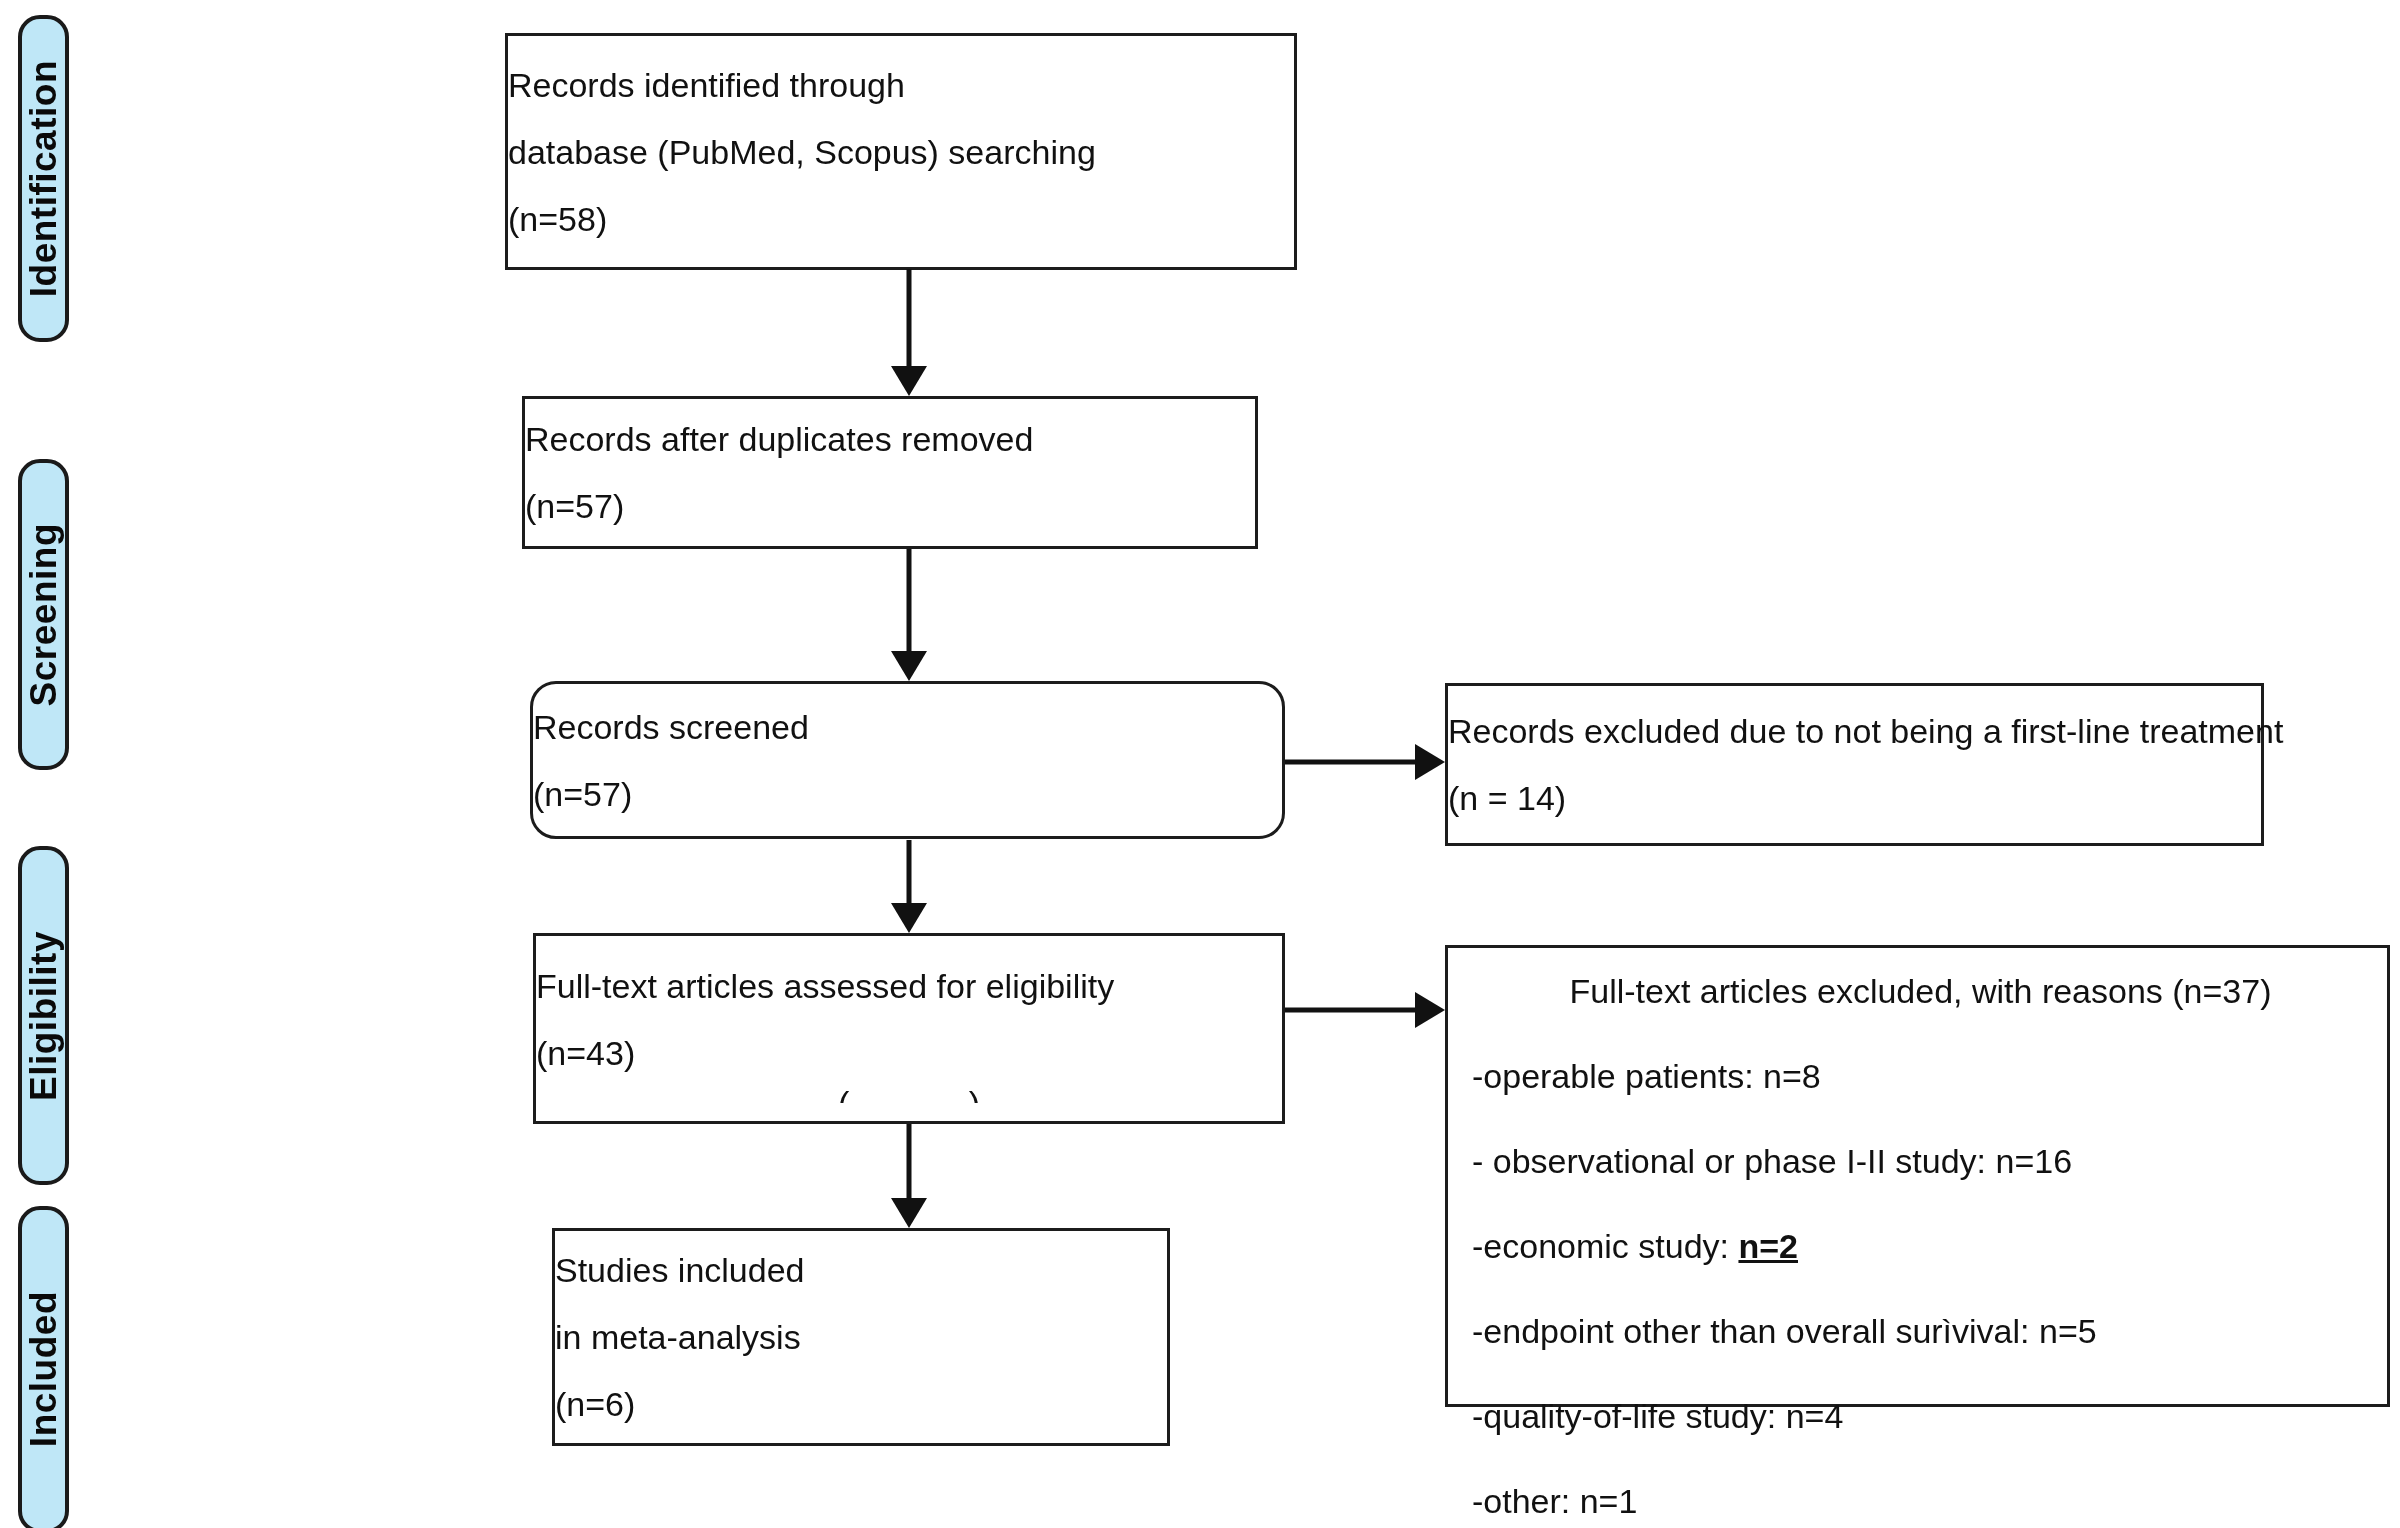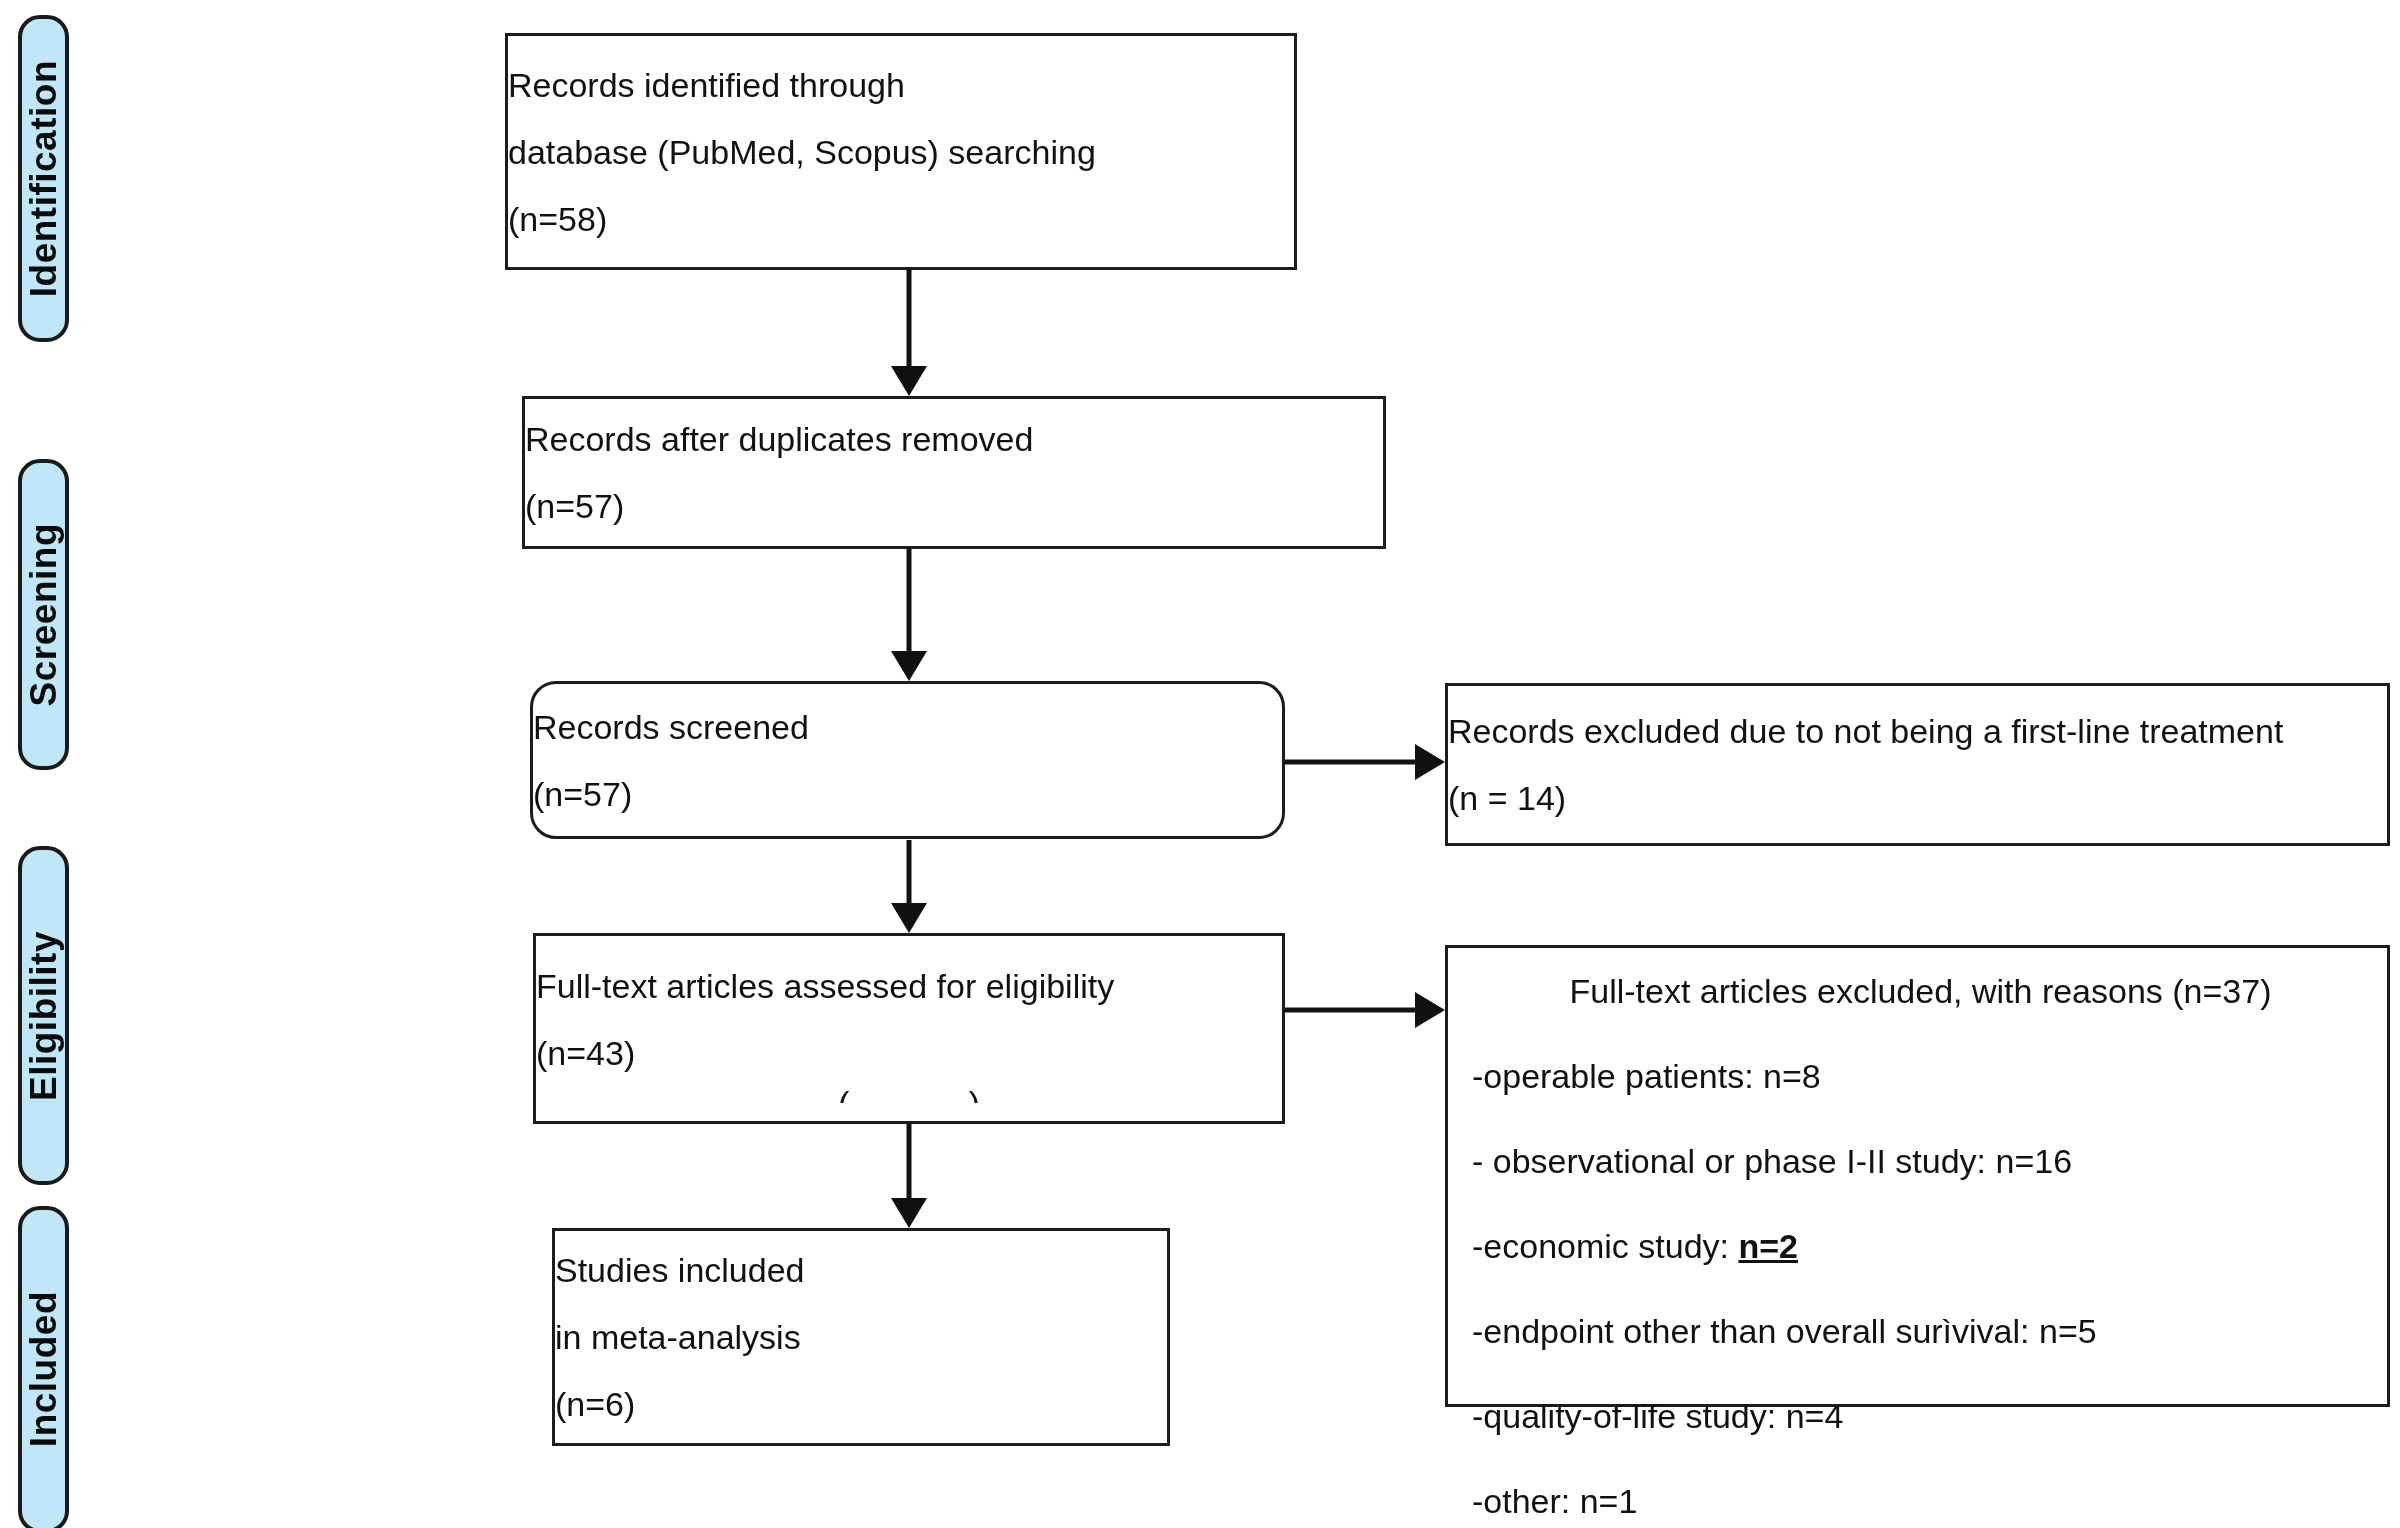--- a/index.html
+++ b/index.html
@@ -161,41 +161,41 @@
     <div class="line">Records identified through</div>
     <div class="line">database (PubMed, Scopus) searching</div>
     <div class="line">(n=58)</div>
   </div>
 
   <div class="v-arrow" style="left:891px; top:269px; width:36px; height:127px;">
     <div class="shaft" style="height:97px;"></div>
     <div class="head"></div>
   </div>
 
-  <div class="fbox" style="left:522px; top:396px; width:864px; height:153px;">
+  <div class="fbox" style="left:522px; top:396px; width:736px; height:153px;">
     <div class="line">Records after duplicates removed</div>
     <div class="line">(n=57)</div>
   </div>
 
   <div class="v-arrow" style="left:891px; top:549px; width:36px; height:132px;">
     <div class="shaft" style="height:102px;"></div>
     <div class="head"></div>
   </div>
 
   <div class="fbox" style="left:530px; top:681px; width:755px; height:158px;border-radius:26px;">
     <div class="line">Records screened</div>
     <div class="line">(n=57)</div>
   </div>
 
   <div class="h-arrow" style="left:1285px; top:744px; width:160px; height:36px;">
     <div class="shaft" style="width:133px;"></div>
     <div class="head"></div>
   </div>
 
-  <div class="fbox" style="left:1445px; top:683px; width:945px; height:163px;">
+  <div class="fbox" style="left:1445px; top:683px; width:819px; height:163px;">
     <div class="line">Records excluded due to not being a first-line treatment</div>
     <div class="line">(n = 14)</div>
   </div>
 
   <div class="v-arrow" style="left:891px; top:840px; width:36px; height:93px;">
     <div class="shaft" style="height:63px;"></div>
     <div class="head"></div>
   </div>
 
   <div class="fbox" style="left:533px; top:933px; width:752px; height:191px; position:absolute;">

